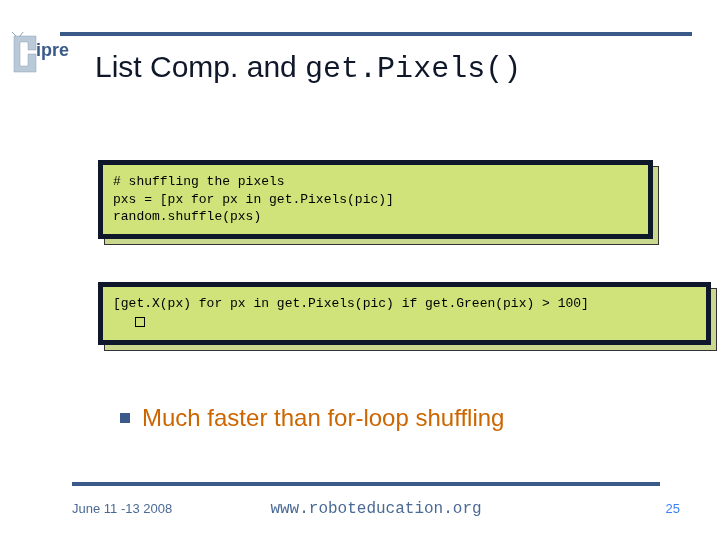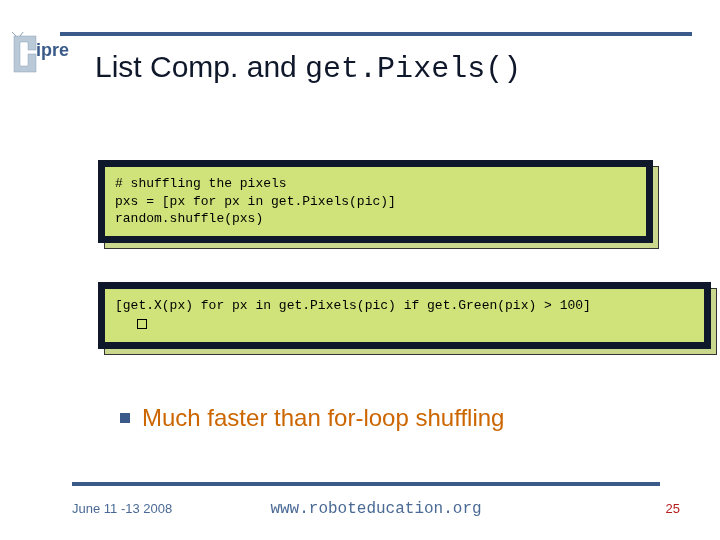--- a/index.html
+++ b/index.html
@@ -40,21 +40,21 @@
   }
   .codebox-shadow {
     position: absolute;
     top: 6px; left: 6px; right: -6px; bottom: -6px;
     background: #c9d88c;
     border: 1px solid #333;
   }
   .codebox {
     position: relative;
     background: #cfe37a;
-    border: 7px solid #0f172a;
+    border: 5px solid #0f172a;
     padding: 8px 10px;
     font-family: "Courier New", Courier, monospace;
     font-size: 13px;
     color: #000;
     line-height: 1.35;
     white-space: pre;
   }
   .box1 { top: 160px; width: 555px; }
   .box2 { top: 282px; width: 613px; }
   .box1, .box2 { position: absolute; }
@@ -101,21 +101,21 @@
   }
   .footer .url {
     position: absolute;
     left: 0; right: 0;
     text-align: center;
     font-family: "Courier New", Courier, monospace;
     font-size: 16px;
   }
   .footer .pagenum {
     margin-left: auto;
-    color: #b91c1c;
+    color: #3b82f6;
     font-size: 13px;
   }
 </style>
 </head>
 <body>
 
 <div class="top-rule"></div>
 
 <div class="logo">
   <svg width="78" height="44" viewBox="0 0 78 44">

